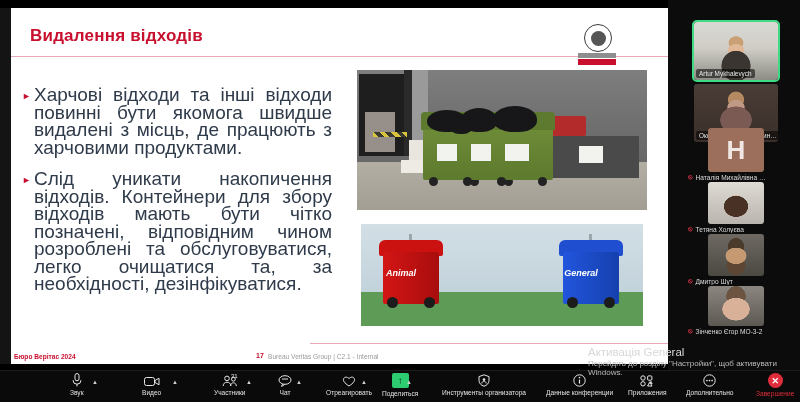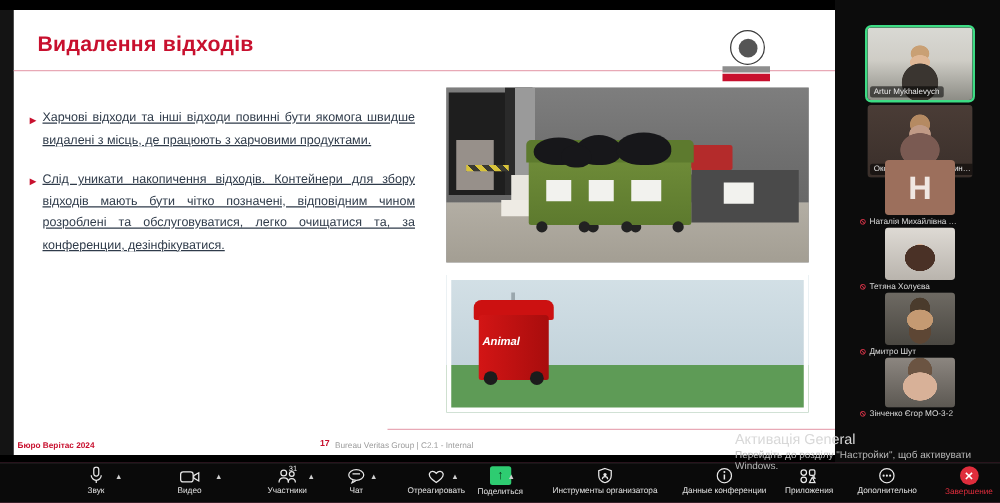--- a/index.html
+++ b/index.html
@@ -19,21 +19,21 @@
   #bv-seal{position:absolute;left:6px;top:0;width:26px;height:26px;border-radius:50%;border:1.6px solid #3c3c3c;background:#fff;
             display:flex;align-items:center;justify-content:center;}
   #bv-seal-inner{width:15px;height:15px;border-radius:50%;background:#555;}
   #bv-word{position:absolute;left:0;top:29px;width:38px;height:5px;background:#8e8e8e;}
   #bv-word2{position:absolute;left:0;top:35px;width:38px;height:6px;background:#c8102e;}
 
   
   #bullets{position:absolute;left:22px;top:78px;width:310px;}
   .bullet{position:relative;display:flex;margin-bottom:14px;}
   .bullet-marker{flex:0 0 auto;width:12px;margin-top:2px;color:#c8102e;font-size:9px;line-height:17px;}
-  .bullet-text{flex:1 1 auto;font-size:10px;line-height:17.5px;color:#2f3b4a;text-align:justify;text-justify:inter-word;text-decoration:underline;}
+  .bullet-text{flex:1 1 auto;font-size:19px;line-height:17.5px;color:#2f3b4a;text-align:justify;text-justify:inter-word;}
 
   
   #photo-top{position:absolute;left:357px;top:62px;width:290px;height:140px;background:#8d8d8d;overflow:hidden;}
   #photo-bottom{position:absolute;left:357px;top:212px;width:290px;height:110px;background:#c9d7de;overflow:hidden;}
 
   
   .ph-wall{position:absolute;left:0;top:0;width:290px;height:92px;background:linear-gradient(180deg,#7e7e7e 0%,#6f6f6f 60%,#686868 100%);}
   .ph-ground{position:absolute;left:0;top:92px;width:290px;height:48px;background:linear-gradient(180deg,#b3aea4 0%,#a39e93 100%);}
   .ph-dock{position:absolute;left:2px;top:4px;width:45px;height:82px;background:#1e1e1e;}
   .ph-dock-in{position:absolute;left:8px;top:42px;width:30px;height:40px;background:#97908a;}
@@ -123,21 +123,21 @@
         <div id="bv-word2"></div>
       </div>
 
       <div id="bullets">
         <div class="bullet">
           <div class="bullet-marker">►</div>
           <div class="bullet-text">Харчові відходи та інші відходи повинні бути якомога швидше видалені з місць, де працюють з харчовими продуктами.</div>
         </div>
         <div class="bullet">
           <div class="bullet-marker">►</div>
-          <div class="bullet-text">Слід уникати накопичення відходів. Контейнери для збору відходів мають бути чітко позначені, відповідним чином розроблені та обслуговуватися, легко очищатися та, за конференции, дезінфікуватися.</div>
+          <div class="bullet-text">Слід уникати накопичення відходів. Контейнери для збору відходів мають бути чітко позначені, відповідним чином розроблені та обслуговуватися, легко очищатися та, за необхідності, дезінфікуватися.</div>
         </div>
       </div>
 
       <div id="photo-top">
         <div class="ph-wall"></div>
         <div class="ph-ground"></div>
         <div class="ph-dock"></div>
           <div class="ph-dock-in"></div>
         <div class="ph-dockedge"></div>
           <div class="ph-curtain"></div>
@@ -177,20 +177,28 @@
         <div class="bb-sky"></div>
         <div class="bb-grass"></div>
         <div class="wbin" style="left:22px;">
           <div class="handle"></div>
           <div class="lid" style="background:#cc1111;"></div>
           <div class="body" style="background:linear-gradient(90deg,#d31515,#a80d0d);"></div>
           <div class="txt">Animal</div>
           <div class="w" style="left:8px;"></div>
             <div class="w" style="right:8px;"></div>
         </div>
+        <div class="wbin" style="left:202px;">
+          <div class="handle"></div>
+          <div class="lid" style="background:#1f4fd0;"></div>
+          <div class="body" style="background:linear-gradient(90deg,#2255dd,#1540ad);"></div>
+          <div class="txt">General</div>
+          <div class="w" style="left:8px;"></div>
+            <div class="w" style="right:8px;"></div>
+        </div>
         <div class="bb-border"></div>
       </div>
 
       <div class="foot-rule"></div>
       <div class="foot-left">Бюро Верітас 2024</div>
       <div class="foot-num">17</div>
       <div class="foot-right">Bureau Veritas Group | C2.1 - Internal</div>
     </div>
   </div>
 

